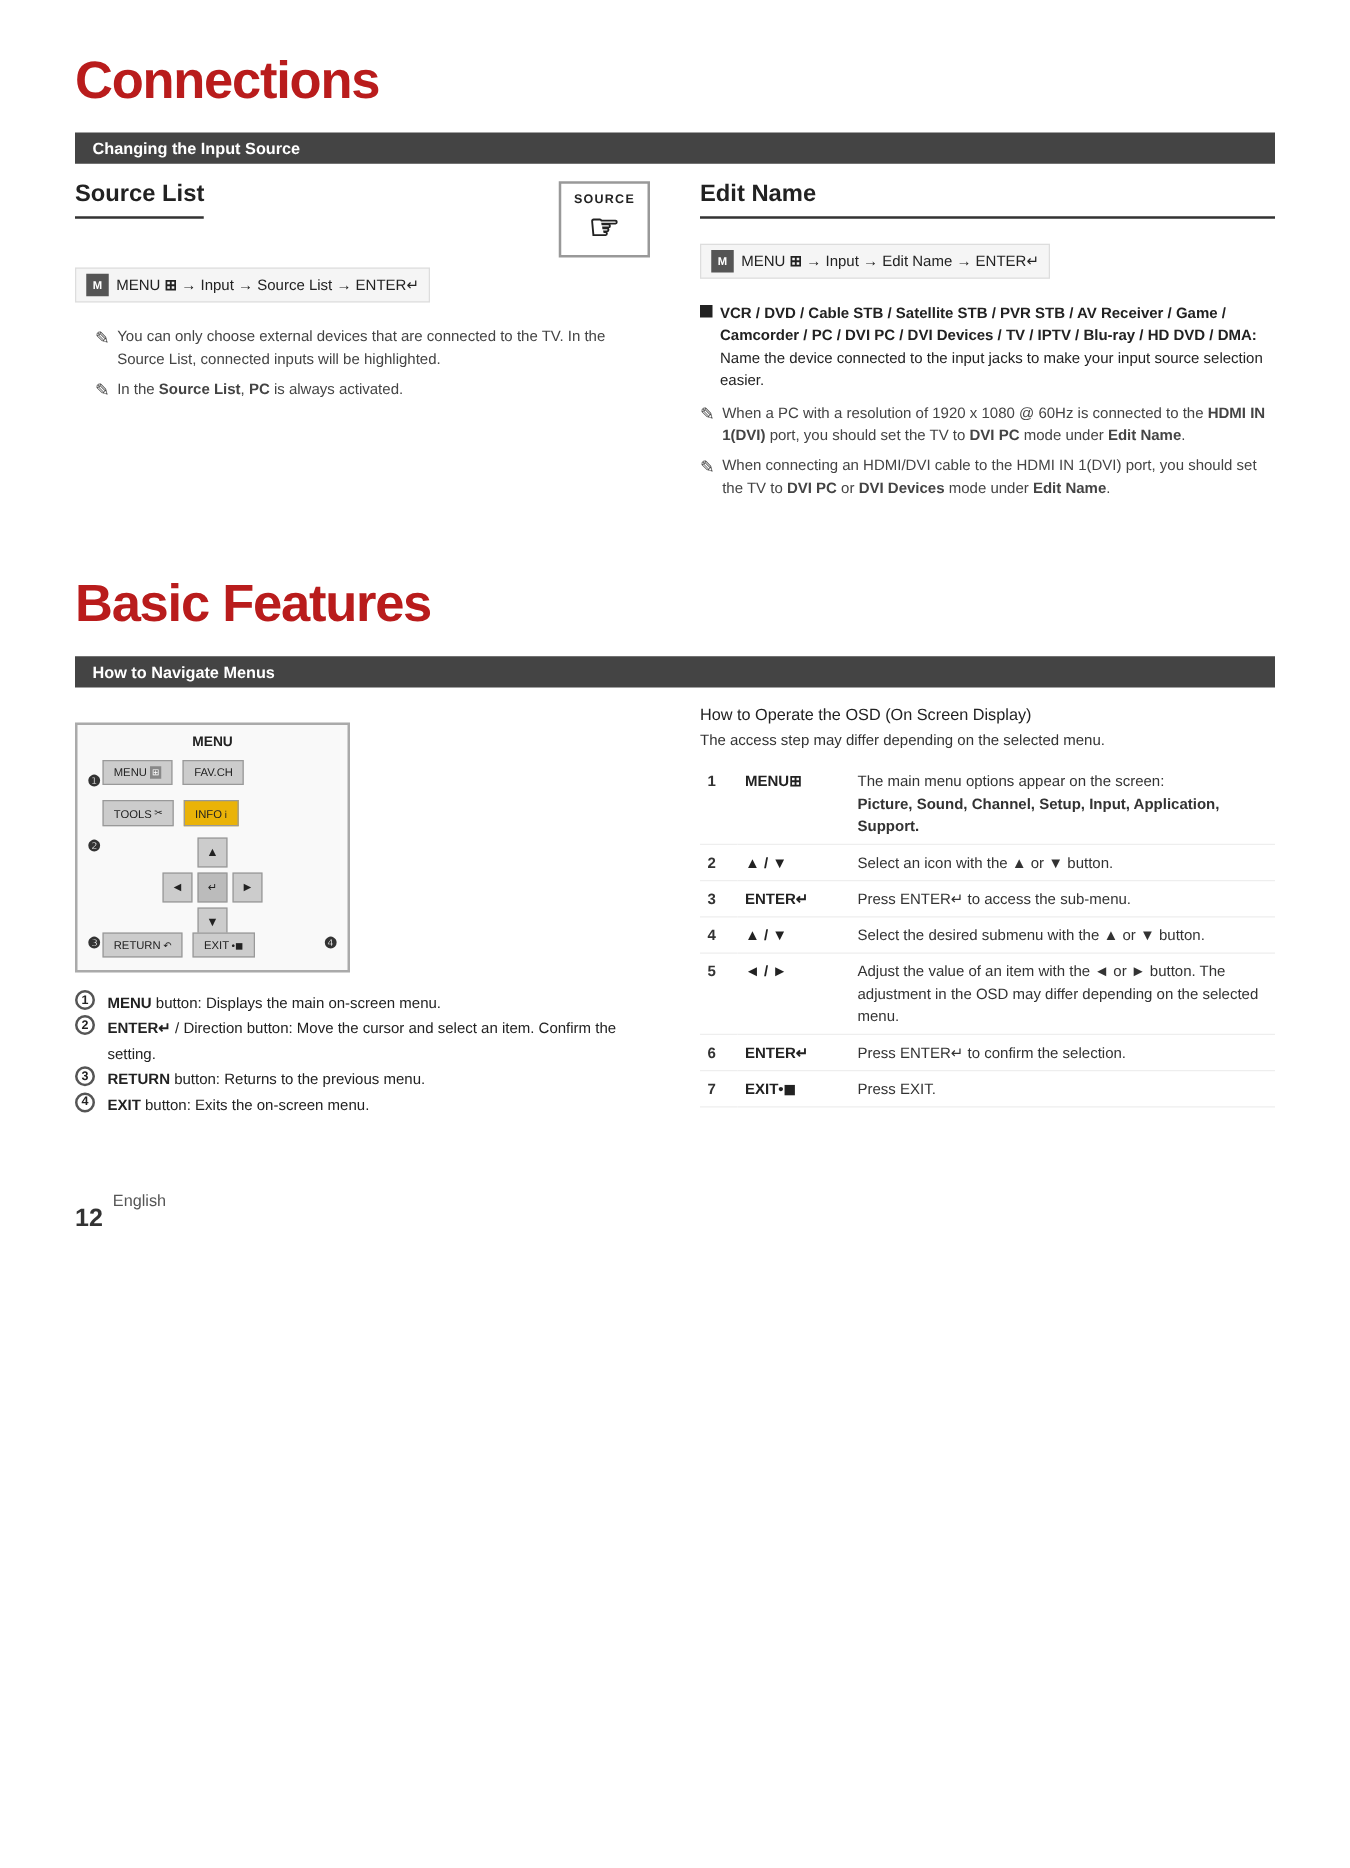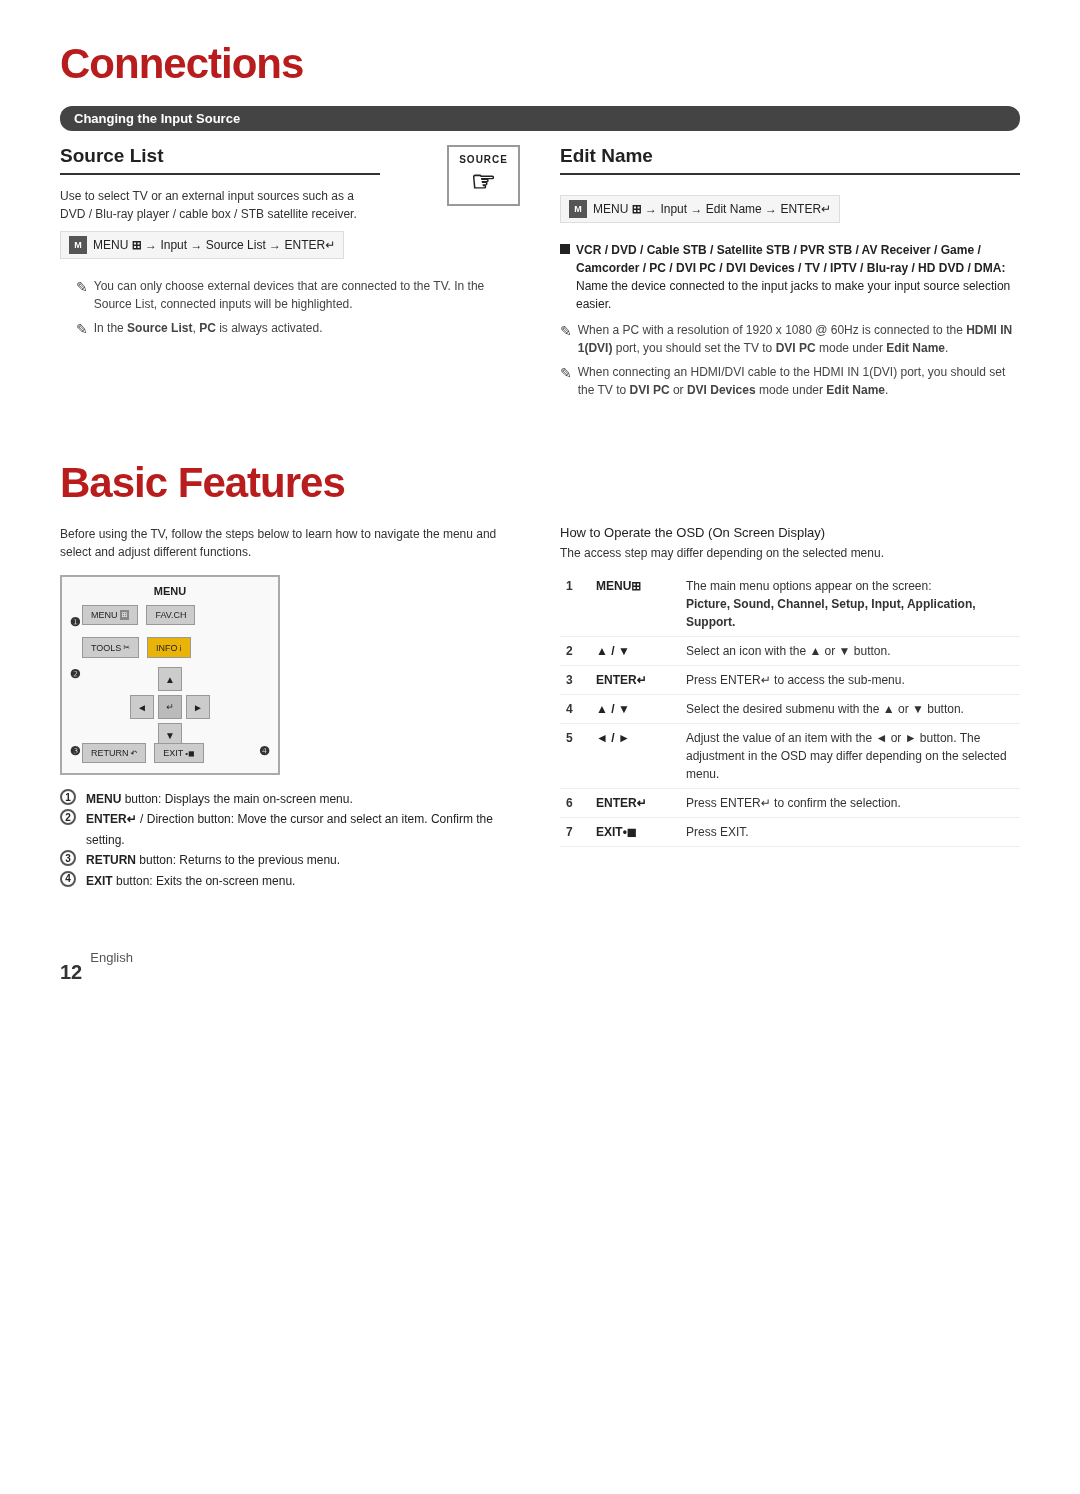--- a/index.html
+++ b/index.html
@@ -24,21 +24,20 @@
 
     .dark-header {
       background: #444;
       color: #fff;
       font-size: 13px;
       font-weight: bold;
       padding: 5px 14px;
       margin-bottom: 14px;
       display: inline-block;
       width: 100%;
-      border-radius: 12px;
     }
 
     .two-col {
       display: flex;
       gap: 40px;
       margin-bottom: 30px;
     }
 
     .col-left {
       flex: 1;
@@ -263,21 +262,20 @@
   <div class="full-width-header">
     <div class="dark-header">Changing the Input Source</div>
   </div>
 
   <div class="two-col">
 
     <div class="col-left">
       <div style="display:flex; justify-content:space-between; align-items:flex-start;">
         <div>
           <h2 class="subsection-title">Source List</h2>
-          <p class="small-text" style="max-width:320px;">Use to select TV or an external input sources such as a DVD / Blu-ray player / cable box / STB satellite receiver.</p>
         </div>
         <div class="source-box">
           <span style="font-size:10px;font-weight:bold;letter-spacing:1px;">SOURCE</span>
           <span class="source-hand">☞</span>
         </div>
       </div>
 
       <div class="menu-path">
         <span class="menu-icon">M</span>
         <span>MENU <span style="font-weight:bold;">⊞</span> → Input → Source List → ENTER↵</span>
@@ -317,25 +315,27 @@
           <span>When connecting an HDMI/DVI cable to the HDMI IN 1(DVI) port, you should set the TV to <b>DVI PC</b> or <b>DVI Devices</b> mode under <b>Edit Name</b>.</span>
         </div>
       </div>
     </div>
   </div>
 </div>
 
 <div class="big-section">
   <h1 class="section-title">Basic Features</h1>
 
+  <div class="full-width-header">
+    <div class="dark-header">How to Navigate Menus</div>
+  </div>
 
   <div class="two-col">
 
     <div class="col-left">
-      <p class="small-text">Before using the TV, follow the steps below to learn how to navigate the menu and select and adjust different functions.</p>
 
       <div class="remote-diagram">
         <div class="remote-inner">
 
           <div style="position:absolute;top:8px;left:50%;transform:translateX(-50%);font-size:11px;font-weight:bold;">MENU</div>
 
           <div style="position:absolute;top:28px;left:20px;display:flex;gap:8px;">
             <div style="background:#ccc;border:1px solid #999;padding:4px 8px;font-size:9px;display:flex;align-items:center;gap:2px;">
               <span>MENU</span>
               <span style="font-size:7px;background:#888;color:#fff;padding:1px 2px;">⊞</span>

